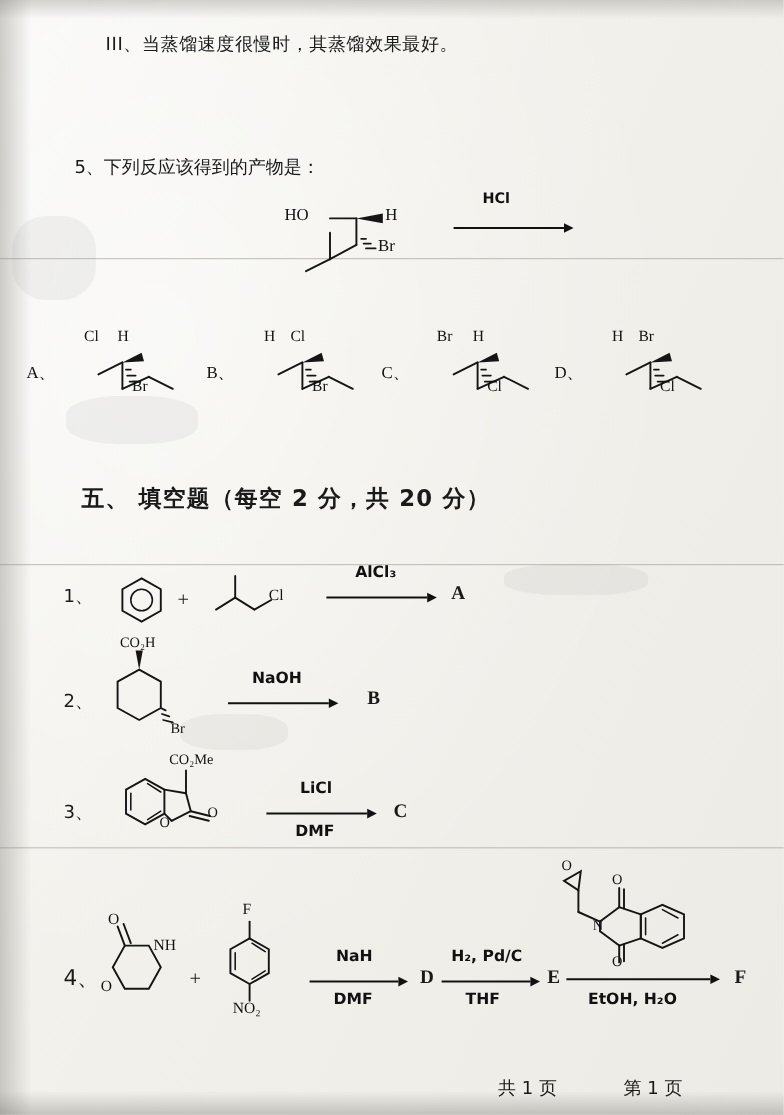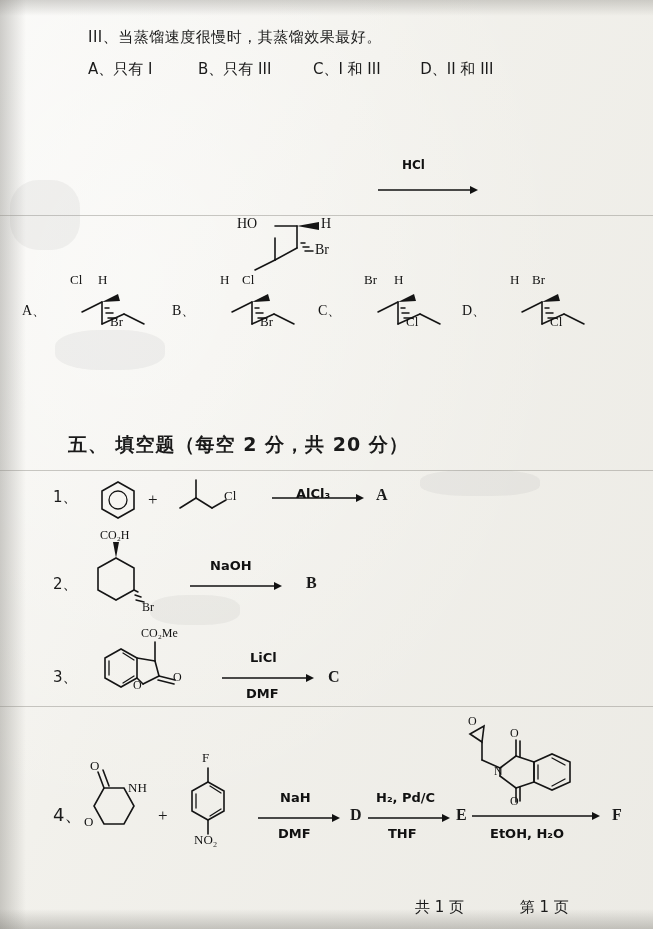--- a/index.html
+++ b/index.html
@@ -73,21 +73,21 @@
   #line-iii { left: 88px; top: 28px; font-size: 15px; letter-spacing: 0.5px; }
   #line-options { left: 88px; top: 60px; font-size: 15px; }
   #line-options span { display: inline-block; }
   .opt-gap-1 { width: 36px; }
   .opt-gap-2 { width: 32px; }
   .opt-gap-3 { width: 30px; }
 
   #q5-label { left: 62px; top: 130px; font-size: 15px; }
 
   
-  #section5 { left: 68px; top: 432px; font-size: 19px; font-weight: bold; letter-spacing: 1px; }
+  #section5 { left: 68px; top: 403px; font-size: 19px; font-weight: bold; letter-spacing: 1px; }
 
   
   .qnum { font-size: 15px; }
   #n1 { left: 53px; top: 488px; }
   #n2 { left: 53px; top: 575px; }
   #n3 { left: 53px; top: 668px; }
   #n4 { left: 53px; top: 803px; font-size: 18px; }
 
   
   #footer { left: 415px; top: 898px; font-size: 15px; }
@@ -129,32 +129,24 @@
   <div class="fold-line" style="top:215px;"></div>
   <div class="fold-line" style="top:470px;"></div>
   <div class="fold-line" style="top:706px;"></div>
   <div class="smudge" style="left:10px;top:180px;width:70px;height:70px;"></div>
   <div class="smudge" style="left:55px;top:330px;width:110px;height:40px;"></div>
   <div class="smudge" style="left:150px;top:595px;width:90px;height:30px;"></div>
   <div class="smudge" style="left:420px;top:470px;width:120px;height:26px;"></div>
 
   <div class="txt cn" id="line-iii">III、当蒸馏速度很慢时，其蒸馏效果最好。</div>
 
-  <div class="txt cn" id="line-options">
-    <span>A、只有 I</span>
-    <span class="opt-gap-1"></span>
-    <span>B、只有 III</span>
-    <span class="opt-gap-2"></span>
-    <span>C、I 和 III</span>
-    <span class="opt-gap-3"></span>
-    <span>D、II 和 III</span>
-  </div>
-
-
-  <div class="chem" style="left:235px; top:168px;margin-top:44px;">
+
+  <div class="txt cn" id="q5-label">5、下列反应该得到的产物是：</div>
+
+  <div class="chem" style="left:235px; top:168px;">
     <svg width="130" height="70" viewBox="0 0 130 70">
 
       <line class="bond" x1="40" y1="14" x2="62" y2="14"></line>
 
       <polygon class="wedge" points="62,14 84,10 84,18"></polygon>
 
       <line class="bond" x1="62" y1="14" x2="62" y2="36"></line>
 
       <line class="hash" x1="66" y1="31" x2="70" y2="31"></line>
       <line class="hash" x1="68" y1="35" x2="74" y2="35"></line>
@@ -258,21 +250,21 @@
   <div class="chem" style="left:170px; top:478px;">
     <svg width="70" height="44" viewBox="0 0 70 44">
       <line class="bond" x1="10" y1="30" x2="26" y2="20"></line>
       <line class="bond" x1="26" y1="20" x2="26" y2="2"></line>
       <line class="bond" x1="26" y1="20" x2="42" y2="30"></line>
       <line class="bond" x1="42" y1="30" x2="56" y2="22"></line>
     </svg>
     <span class="lbl" style="left:54px; top:10px; font-size:13px;">Cl</span>
   </div>
   <div class="chem" style="left:272px; top:470px;">
-    <span class="rx-label" style="left:24px; top:16px; font-size:13px;">AlCl₃</span>
+    <span class="rx-label" style="left:24px; top:0px; font-size:13px;">AlCl₃</span>
     <svg style="position:absolute; left:0; top:22px;" width="92" height="12" viewBox="0 0 92 12">
       <line class="arrow" x1="0" y1="6" x2="84" y2="6"></line>
       <polygon class="arrowhead" points="84,2 92,6 84,10"></polygon>
     </svg>
   </div>
   <div class="txt ser" style="left:376px; top:486px; font-size:16px; font-weight:bold;">A</div>
 
   <div class="txt cn qnum" id="n2">2、</div>
   <div class="chem" style="left:80px; top:540px;text-align:right;">
     <svg width="90" height="80" viewBox="0 0 90 80">

